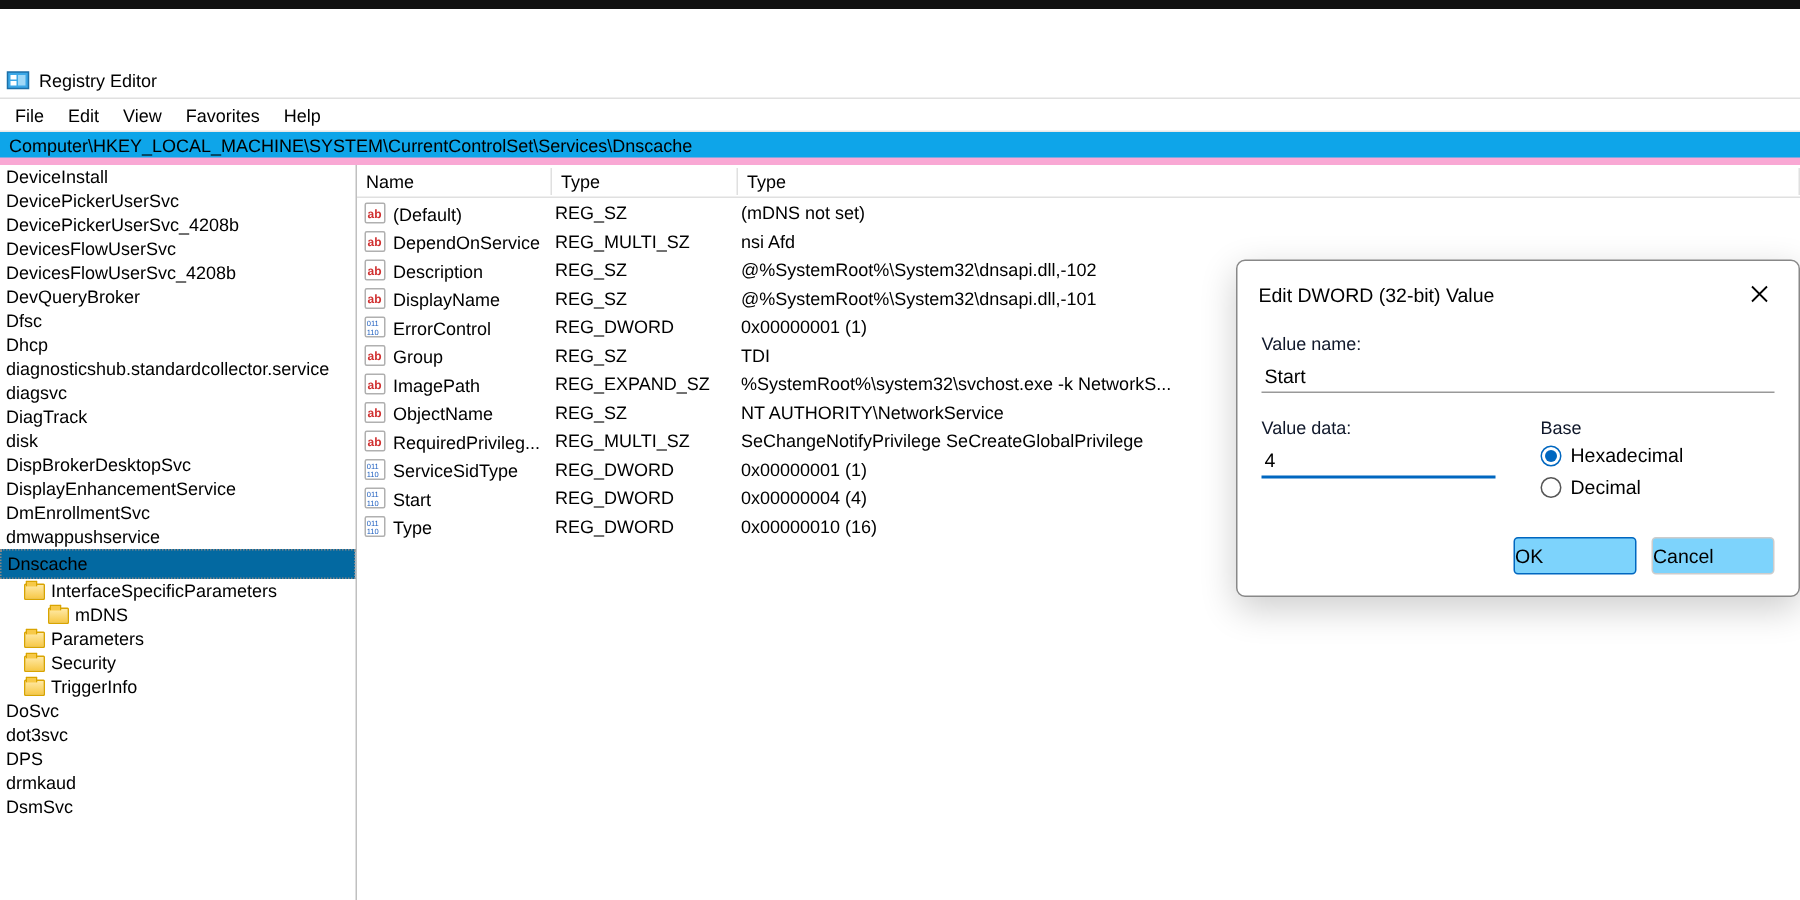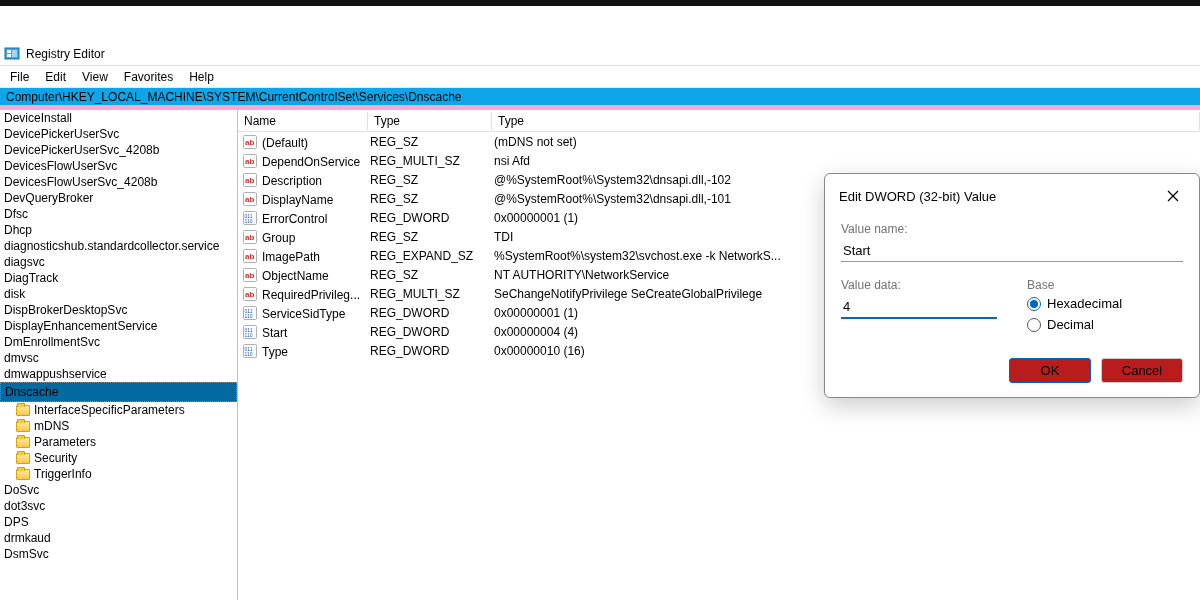--- a/index.html
+++ b/index.html
@@ -24,31 +24,31 @@
   .row { display:flex; height:19px; align-items:center; }
   .row .cell-name{ width:130px; padding-left:4px; display:flex; align-items:flex-end; gap:4px; white-space:nowrap; overflow:hidden; text-overflow:ellipsis;}
   .row .cell-type{ width:124px; padding-left:2px;}
   .row .cell-data{ flex:1; padding-left:2px; white-space:nowrap; overflow:hidden; text-overflow:ellipsis;}
   .ic-sz{width:16px;height:16px;display:inline-flex;align-items:center;justify-content:center;flex:0 0 16px;}
   .dialog { position:absolute; top:63px; right:0; width:376px; background:#fff; border:1px solid #888; border-radius:6px; box-shadow:0 8px 24px rgba(0,0,0,0.2); }
   .dlg-title{ display:flex; align-items:center; justify-content:space-between; padding:10px 14px; }
   .dlg-title span{font-size:13px;}
   .dlg-close{ width:24px;height:24px;display:flex;align-items:center;justify-content:center;cursor:default;}
   .dlg-body{ padding:0 16px 14px 16px; }
-  .dlg-label{ font-size:12px; margin-top:4px; margin-bottom:4px; color:#737373;}
+  .dlg-label{ font-size:12px; margin-top:4px; margin-bottom:4px; color:#0f172a;}
   .dlg-ro{ width:100%; border:none; border-bottom:1px solid #999; padding:3px 2px; font-size:13px; background:transparent;}
   .dlg-row{ display:flex; gap:30px; margin-top:12px;}
   .dlg-col{ flex:1; }
   .dlg-input{ width:100%; border:none; border-bottom:2px solid #0067c0; padding:3px 2px; font-size:13px; outline:none;}
   .radio{ display:flex; align-items:center; gap:6px; margin-bottom:6px; font-size:13px;}
   .radio .r{ width:14px;height:14px;border:1px solid #555; border-radius:50%; display:inline-flex;align-items:center;justify-content:center;}
   .radio .r.sel{ border-color:#0067c0;}
   .radio .r.sel::after{content:"";width:8px;height:8px;border-radius:50%;background:#0067c0;}
   .dlg-btns{ display:flex; justify-content:flex-end; gap:10px; margin-top:20px;}
-  .btn{ width:82px; text-align:center; padding:4px 0; font-size:13px; border:1px solid #ccc; border-radius:3px; background:#b91c1c; cursor:default;}
+  .btn{ width:82px; padding:4px 0; font-size:13px; border:1px solid #ccc; border-radius:3px; background:#7dd3fc; cursor:default;}
   .btn.primary{ border-color:#0067c0;}
   svg{display:block;}
 </style>
 </head>
 <body>
 
 <div class="topbar"></div>
 
 <div class="titlebar">
   <span class="icon">
@@ -115,33 +115,30 @@
       <div class="tree-item">
         <span>DispBrokerDesktopSvc</span>
       </div>
       <div class="tree-item">
         <span>DisplayEnhancementService</span>
       </div>
       <div class="tree-item">
         <span>DmEnrollmentSvc</span>
       </div>
       <div class="tree-item">
-        <span>dmvsc</span>
-      </div>
-      <div class="tree-item">
         <span>dmwappushservice</span>
       </div>
       <div class="tree-item selected">
         <span>Dnscache</span>
       </div>
       <div class="tree-item" style="padding-left: 16px;">
         <span class="folder-ic"></span>
         <span>InterfaceSpecificParameters</span>
       </div>
-      <div class="tree-item" style="padding-left: 16px;">
+      <div class="tree-item" style="padding-left: 16px; margin-left: 16px;">
         <span class="folder-ic"></span>
         <span>mDNS</span>
       </div>
       <div class="tree-item" style="padding-left: 16px;">
         <span class="folder-ic"></span>
         <span>Parameters</span>
       </div>
       <div class="tree-item" style="padding-left: 16px;">
         <span class="folder-ic"></span>
         <span>Security</span>

